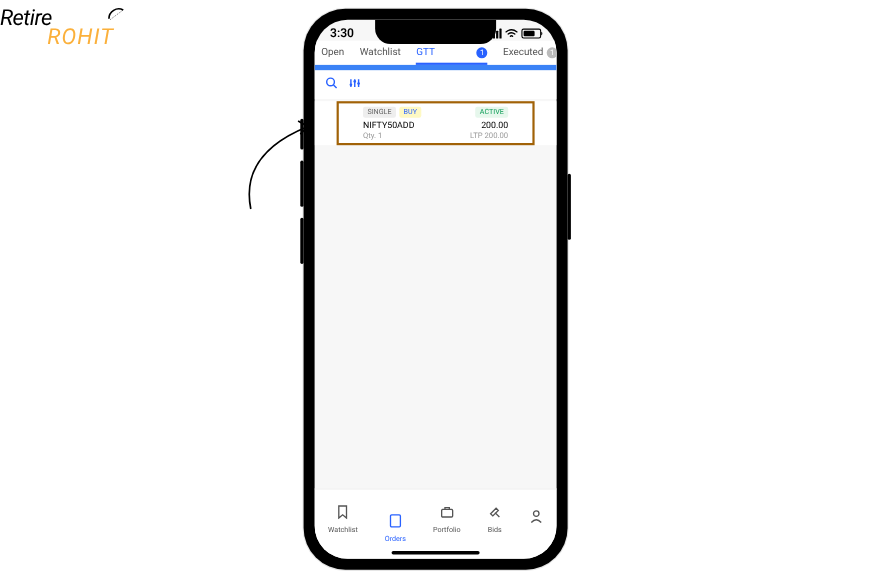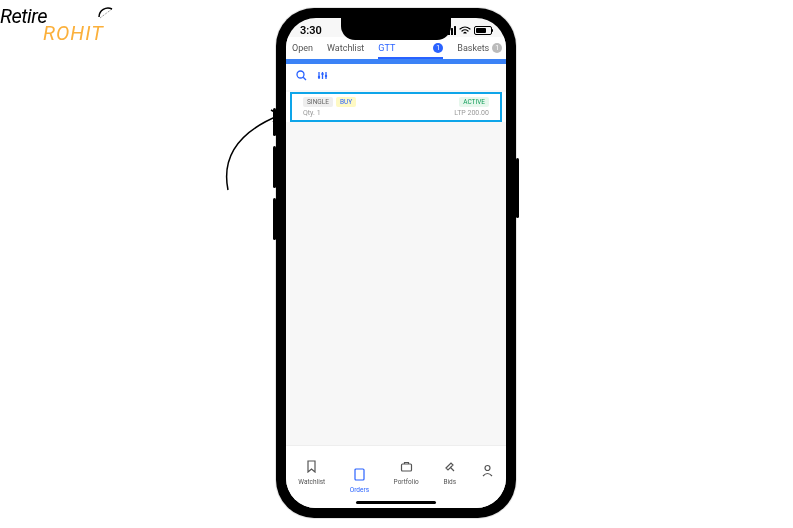--- a/index.html
+++ b/index.html
@@ -173,23 +173,23 @@
       color: #2962ff;
       font-size: 11px;
     }
 
     
     .content-area {
       background: #fff;
       flex: 1;
     }
     .order-card {
-      border: 2px solid #0ea5e9;
-      margin: 2px 4px;
-      padding: 3px 11px;
+      border: 2px solid #a16207;
+      margin: 2px 20px;
+      padding: 3px 22px;
       font-size: 8px;
     }
     .order-row1 {
       display: flex;
       justify-content: space-between;
       align-items: center;
       margin-bottom: 2px;
     }
     .order-tags { display: flex; gap: 3px; }
     .tag {
@@ -296,21 +296,21 @@
         <span>Open</span>
       </div>
       <div class="tab">
         <span>Watchlist</span>
       </div>
       <div class="tab active">
         <span>GTT</span>
         <span class="badge">1</span>
       </div>
       <div class="tab">
-        <span>Baskets</span>
+        <span>Executed</span>
         <span class="badge grey">1</span>
       </div>
       <div class="tab">
         <span>SI</span>
       </div>
     </div>
 
     <div class="filter-row">
       <span class="icon-btn">
         <svg width="11" height="11">
@@ -332,20 +332,24 @@
 
     <div class="content-area">
       <div class="order-card">
         <div class="order-row1">
           <div class="order-tags">
             <span class="tag single">SINGLE</span>
             <span class="tag buy">BUY</span>
           </div>
           <span class="tag active">ACTIVE</span>
         </div>
+        <div class="order-row2">
+          <span>NIFTY50ADD</span>
+          <span>200.00</span>
+        </div>
         <div class="order-row3">
           <span>Qty. 1</span>
           <span>LTP 200.00</span>
         </div>
       </div>
     </div>
 
     <div class="bottom-nav">
       <div class="nav-item">
         <span class="nav-icon">

